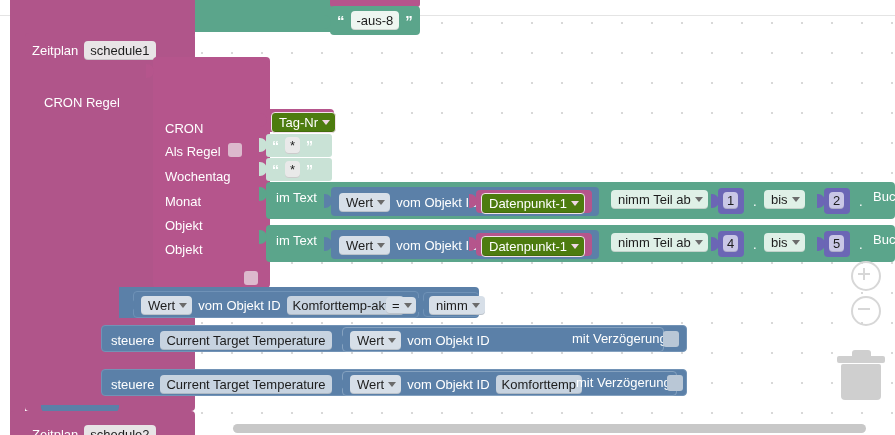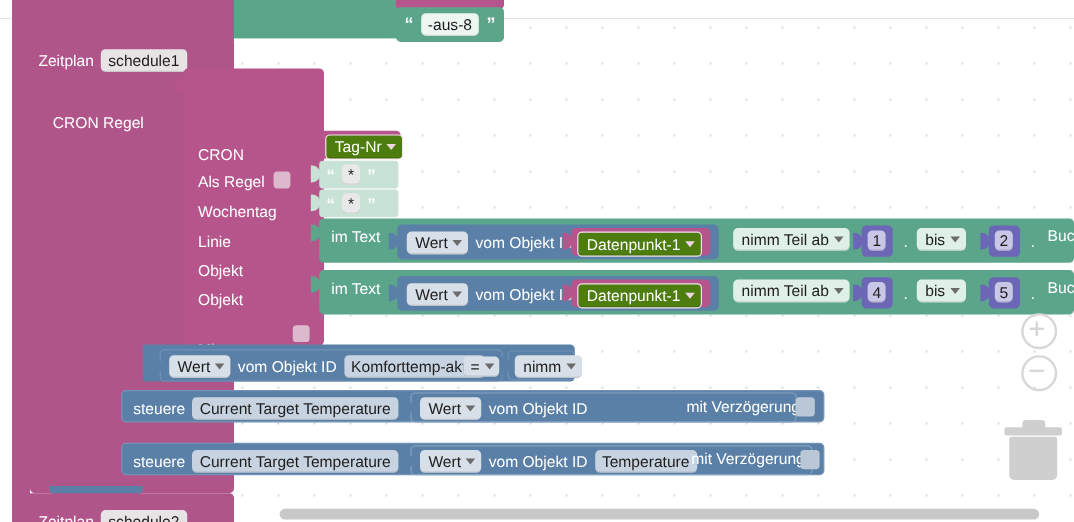--- a/index.html
+++ b/index.html
@@ -117,21 +117,21 @@
     <div class="plug" style="top:7px;">
         <i style="background:#b5558c;"></i>
       </div>
     <span class="label blk" style="left:12px;top:65px;">CRON</span>
 
     <span class="label blk" style="left:12px;top:88px;">Als Regel</span>
     <span class="cb blk" style="left:75px;top:86px;"></span>
 
     <span class="label blk" style="left:12px;top:113px;">Wochentag</span>
 
-    <span class="label blk" style="left:12px;top:138px;">Linie</span>
+    <span class="label blk" style="left:12px;top:138px;">Monat</span>
     <span class="label blk" style="left:12px;top:162px;">Objekt</span>
     <span class="label blk" style="left:12px;top:186px;">Objekt</span>
     <span class="label blk" style="left:12px;top:228px;">Minuten</span>
 
     <span class="label blk" style="left:12px;top:270px;">mit Sekunden</span>
     <span class="cb blk" style="left:91px;top:268px;"></span>
   </div>
 
   <span class="cb blk" style="left:244px;top:271px;"></span>
 
@@ -309,21 +309,21 @@
       <span class="field blue">Current Target Temperature</span>
       <span class="label">mit</span>
     </div>
     <div class="blk c-blue" style="left:240px;top:1px;width:335px;height:25px;border-radius:4px;border:1px solid #85a2c0;">
       <div class="plug" style="top:5px;">
           <i style="background:#5b80a8;"></i>
         </div>
       <div class="row" style="left:7px;top:3px;">
         <span class="dd">Wert</span>
         <span class="label">vom Objekt ID</span>
-        <span class="field blue">Temperature</span>
+        <span class="field blue">Komforttemp</span>
       </div>
     </div>
     <span class="label blk" style="left:474px;top:6px;">mit Verzögerung</span>
     <span class="cb blue blk" style="left:565px;top:5px;width:16px;height:16px;"></span>
   </div>
 
   <div class="blk c-blue" style="left:41px;top:405px;width:78px;height:8px;border-radius:0 0 6px 6px;"></div>
   <div class="blk c-blue" style="left:64px;top:411px;width:22px;height:7px;border-radius:0 0 7px 7px;"></div>
 
   <div class="blk c-pink" style="left:10px;top:411px;width:185px;height:24px;border-radius:4px 4px 0 0;">

